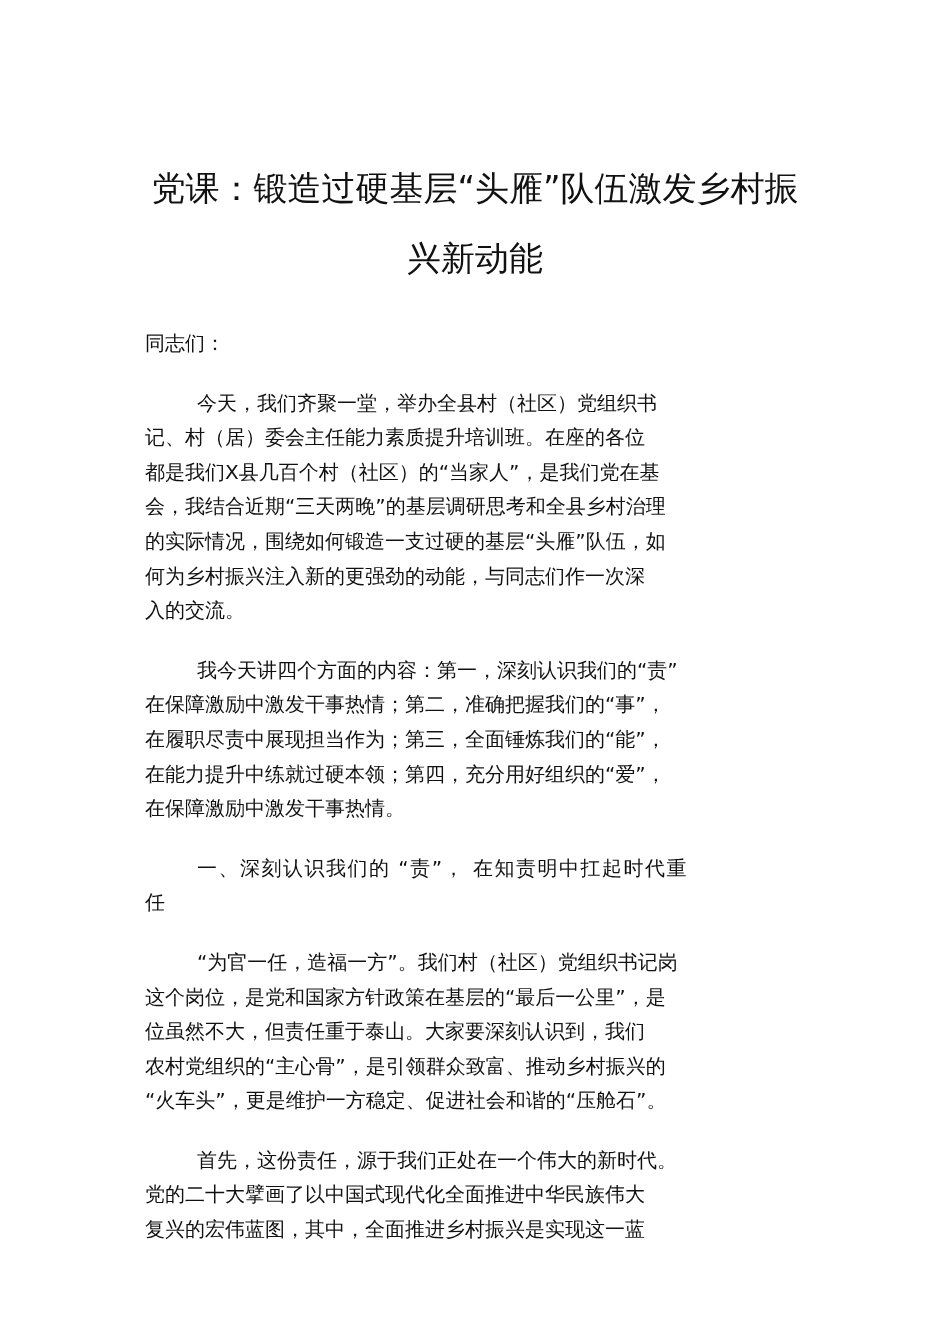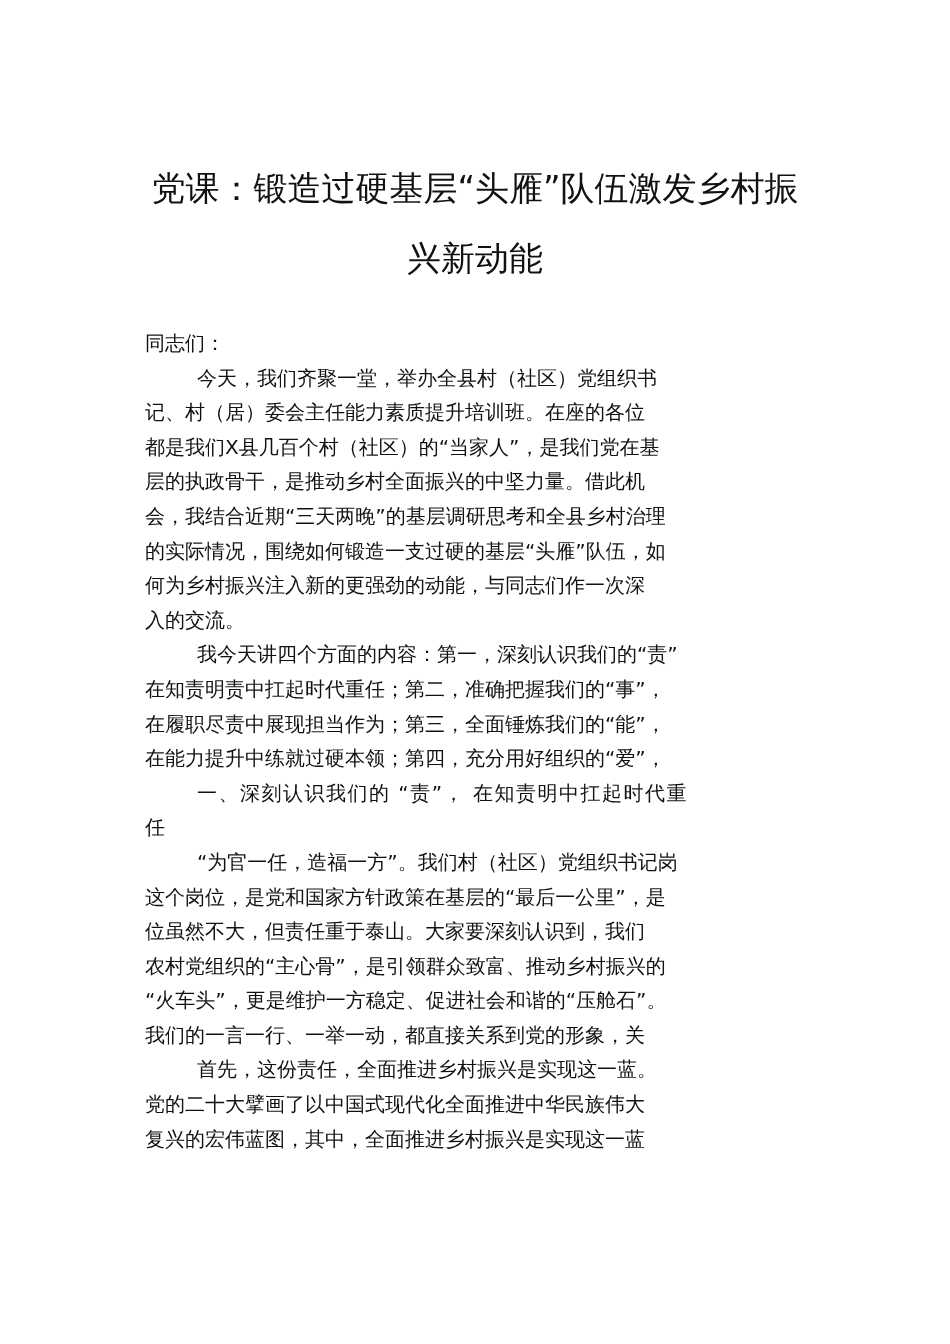--- a/index.html
+++ b/index.html
@@ -3,64 +3,63 @@
 <meta charset="utf-8">
 <style>
   html, body { margin: 0; padding: 0; background: #ffffff; }
   body { width: 950px; height: 1344px; position: relative; overflow: hidden;
          font-family: "DejaVu Sans", "Liberation Sans", sans-serif; color: #111111; }
   .page { position: absolute; left: 0; top: 0; width: 846px; height: 1344px; background: #ffffff; padding-left: 48px; }
   .title-line { position: absolute; left: 0; width: 950px; text-align: center;
                 font-size: 34px; line-height: 40px; white-space: nowrap; letter-spacing: 0px; }
   .body { position: absolute; left: 145px; top: 326px; width: 680px; }
   .line { height: 34.6px; line-height: 34.6px; font-size: 20px; white-space: nowrap; }
-  .indent { padding-left: 52px; }
+  .indent { padding-left: 52px; margin-top: 25px; }
   .heading { font-weight: normal; letter-spacing: 1.5px; }
 </style>
 </head>
 <body>
 
 <div class="page">
   <div class="title-line" style="top:168px;">党课：锻造过硬基层“头雁”队伍激发乡村振</div>
   <div class="title-line" style="top:238px;">兴新动能</div>
 
   <div class="body">
     <div class="line">同志们：</div>
 
     <div>
       <div class="line indent">今天，我们齐聚一堂，举办全县村（社区）党组织书</div>
       <div class="line">记、村（居）委会主任能力素质提升培训班。在座的各位</div>
       <div class="line">都是我们X县几百个村（社区）的“当家人”，是我们党在基</div>
-      <div class="line">层的执政骨干，是推动乡村全面振兴的中坚力量。借此机</div>
       <div class="line">会，我结合近期“三天两晚”的基层调研思考和全县乡村治理</div>
       <div class="line">的实际情况，围绕如何锻造一支过硬的基层“头雁”队伍，如</div>
       <div class="line">何为乡村振兴注入新的更强劲的动能，与同志们作一次深</div>
       <div class="line">入的交流。</div>
     </div>
 
     <div>
       <div class="line indent">我今天讲四个方面的内容：第一，深刻认识我们的“责”</div>
-      <div class="line">在知责明责中扛起时代重任；第二，准确把握我们的“事”，</div>
+      <div class="line">在保障激励中激发干事热情；第二，准确把握我们的“事”，</div>
       <div class="line">在履职尽责中展现担当作为；第三，全面锤炼我们的“能”，</div>
       <div class="line">在能力提升中练就过硬本领；第四，充分用好组织的“爱”，</div>
+      <div class="line">在保障激励中激发干事热情。</div>
     </div>
 
     <div>
       <div class="line indent heading">一、深刻认识我们的 “责”， 在知责明中扛起时代重</div>
       <div class="line heading">任</div>
     </div>
 
     <div>
       <div class="line indent">“为官一任，造福一方”。我们村（社区）党组织书记岗</div>
       <div class="line">这个岗位，是党和国家方针政策在基层的“最后一公里”，是</div>
       <div class="line">位虽然不大，但责任重于泰山。大家要深刻认识到，我们</div>
       <div class="line">农村党组织的“主心骨”，是引领群众致富、推动乡村振兴的</div>
       <div class="line">“火车头”，更是维护一方稳定、促进社会和谐的“压舱石”。</div>
-      <div class="line">我们的一言一行、一举一动，都直接关系到党的形象，关</div>
     </div>
 
     <div>
-      <div class="line indent">首先，这份责任，全面推进乡村振兴是实现这一蓝。</div>
+      <div class="line indent">首先，这份责任，源于我们正处在一个伟大的新时代。</div>
       <div class="line">党的二十大擘画了以中国式现代化全面推进中华民族伟大</div>
       <div class="line">复兴的宏伟蓝图，其中，全面推进乡村振兴是实现这一蓝</div>
     </div>
   </div>
 </div>
 
 </body></html>

